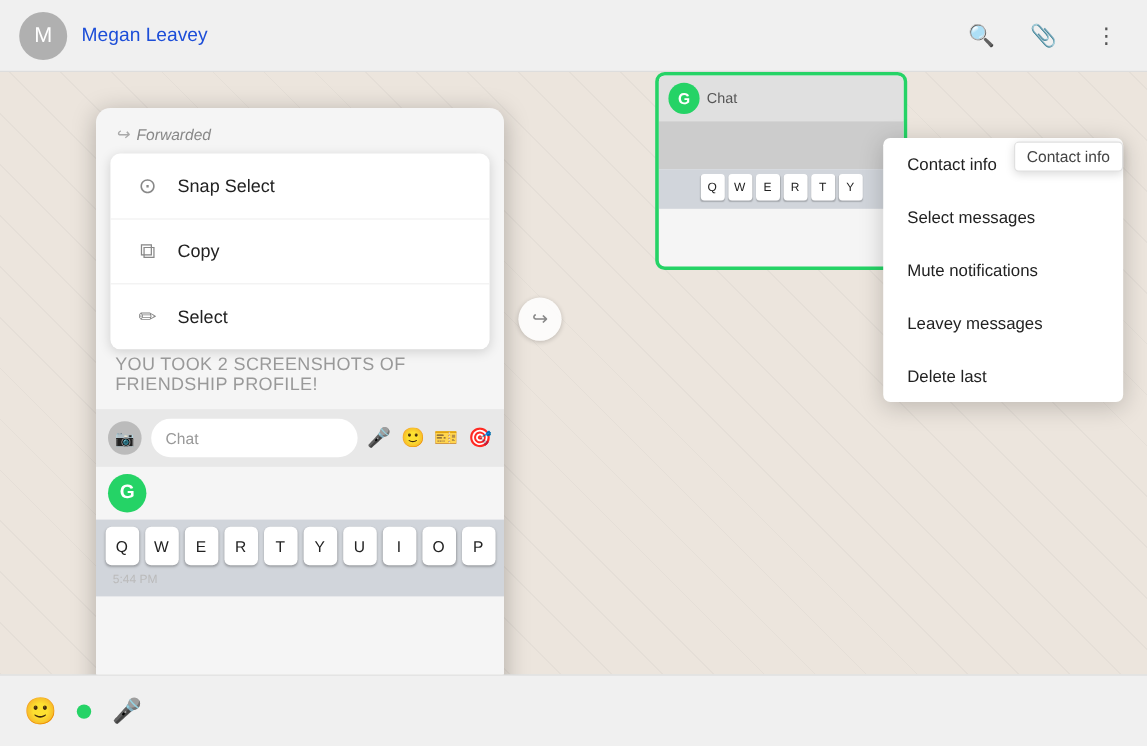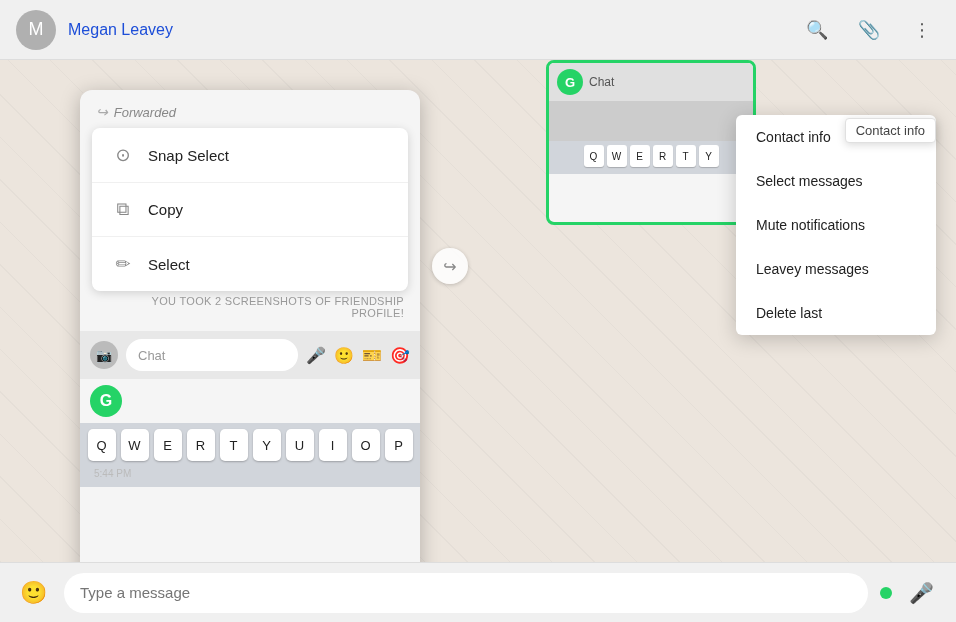--- a/index.html
+++ b/index.html
@@ -123,23 +123,23 @@
 
     
     .card-message-text {
       font-size: 12px;
       color: #888;
       padding: 10px 16px;
       text-align: center;
       line-height: 1.5;
     }
     .card-system-msg {
-      font-size: 11px;
+      font-size: 15px;
       color: #999;
-      text-align: right;
+      text-align: left;
       padding: 4px 16px;
       font-weight: 500;
       letter-spacing: 0.3px;
     }
 
     
     .card-chat-input-row {
       display: flex;
       align-items: center;
       background: #e8e8e8;
@@ -476,18 +476,17 @@
   </div>
 
   <div class="contact-info-tooltip">Contact info</div>
 
 </div>
 
 <div class="bottom-bar">
   <button class="bottom-emoji-btn">
     <span>🙂</span>
   </button>
-  <input class="bottom-input" type="text" placeholder="Type a message" style="">
   <div class="send-dot"></div>
   <button class="bottom-mic-btn">
     <span>🎤</span>
   </button>
 </div>
 
 </body></html>

